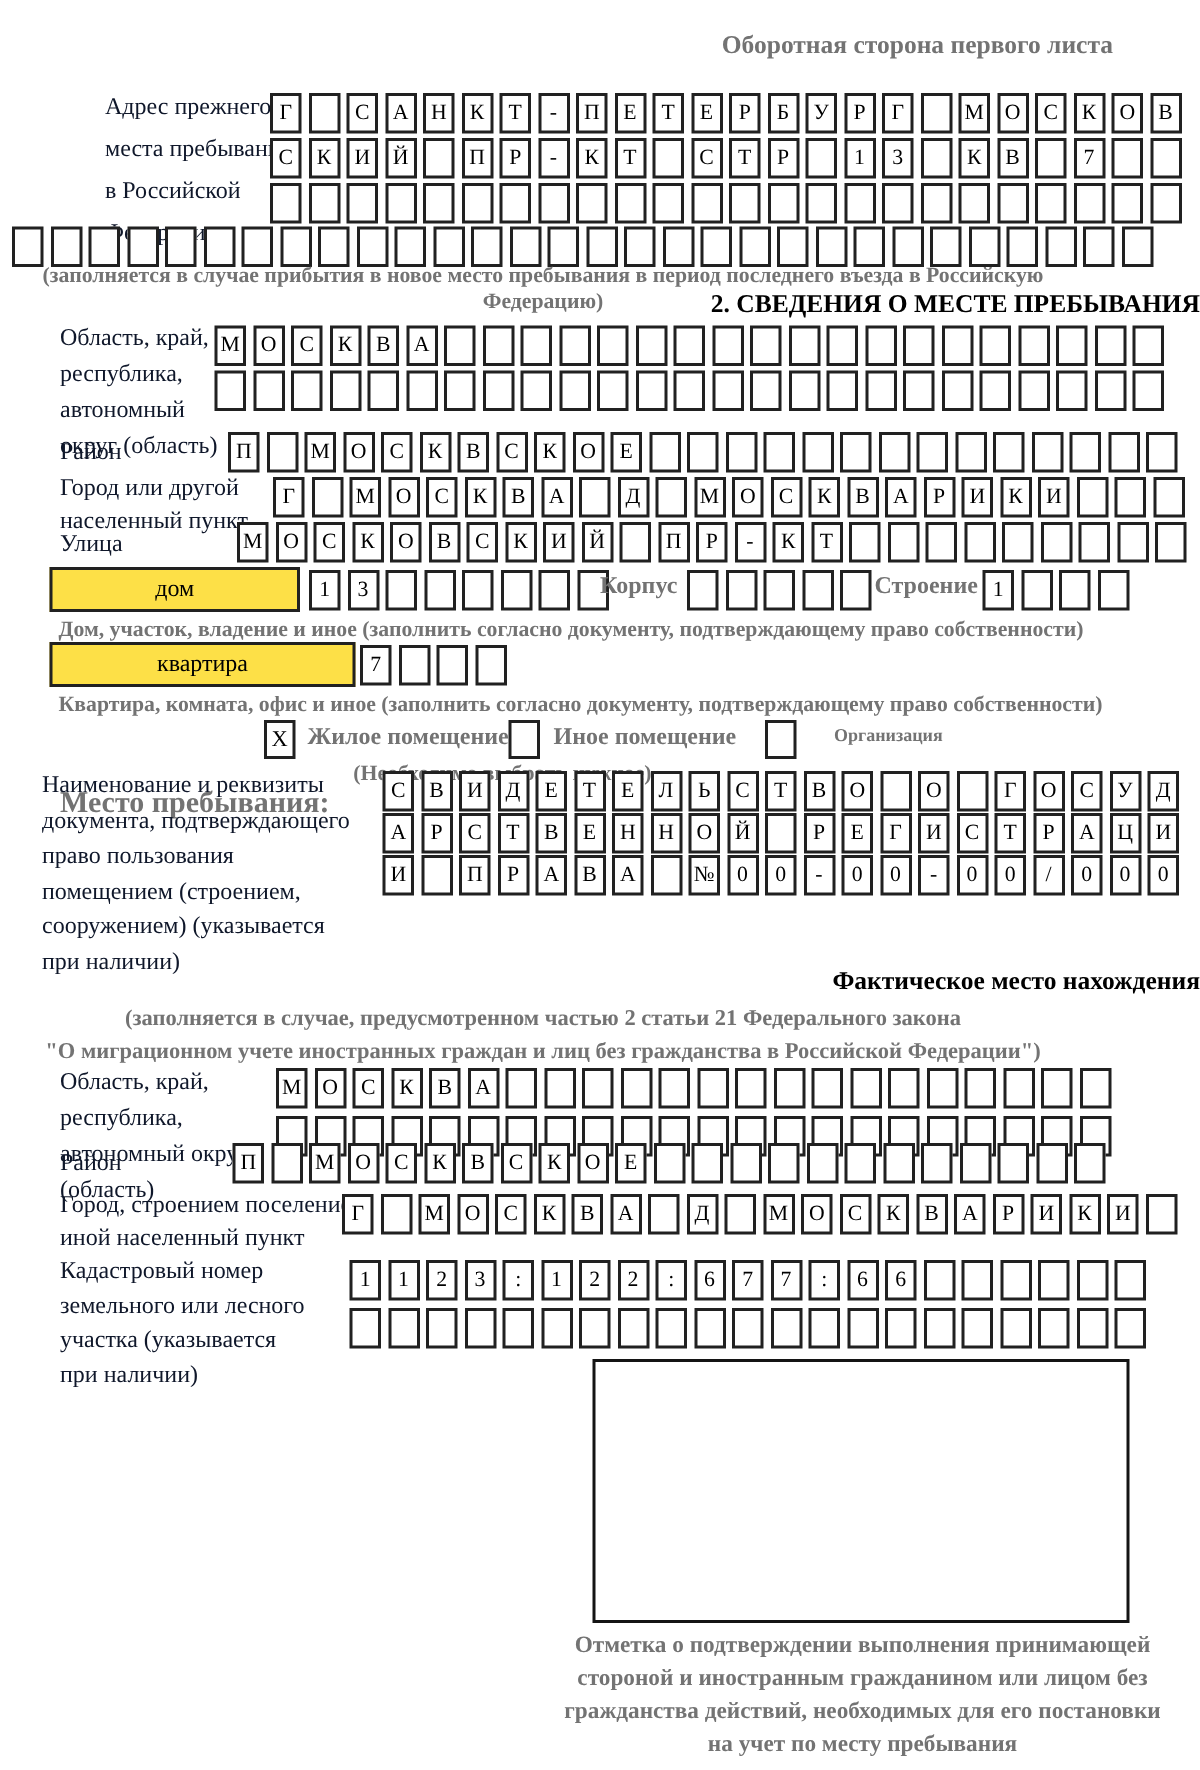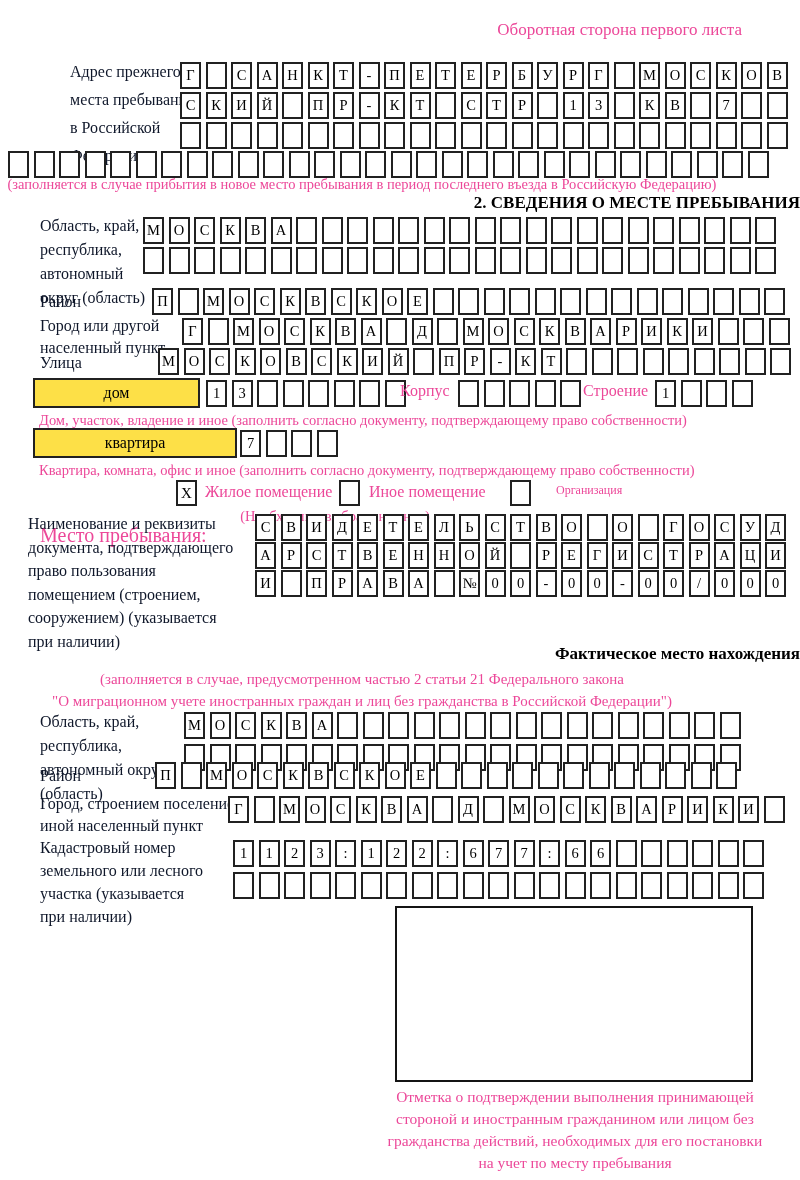--- a/index.html
+++ b/index.html
@@ -1,21 +1,21 @@
 <!DOCTYPE html>
 <html><head>
 <meta charset="utf-8">
 <style>
   html,body{margin:0;padding:0;}
   body{
     width:800px;height:1180px;position:relative;background:#ffffff;color:#000;
     font-family:"Liberation Serif","DejaVu Serif",serif;
   }
   .label{position:absolute;font-size:16px;line-height:24px;white-space:pre-line;color:#0f172a;}
-  .note{position:absolute;font-size:14.5px;color:#ec4899;}
+  .note{position:absolute;font-size:14.5px;color:#737373;font-weight:bold;}
   .heading{position:absolute;left:0;width:800px;text-align:right;font-weight:bold;font-size:17px;}
   .grid{position:absolute;display:flex;gap:4.5px;}
   .cell{
     box-sizing:border-box;flex:0 0 auto;width:21px;height:27px;
     border:2px solid #212121;display:flex;align-items:center;justify-content:center;
     font-size:14.5px;line-height:1;background:#fff;
   }
   .widebox{
     position:absolute;box-sizing:border-box;border:2px solid #212121;height:30px;
     display:flex;align-items:center;justify-content:center;font-size:16px;background:#fde047;

